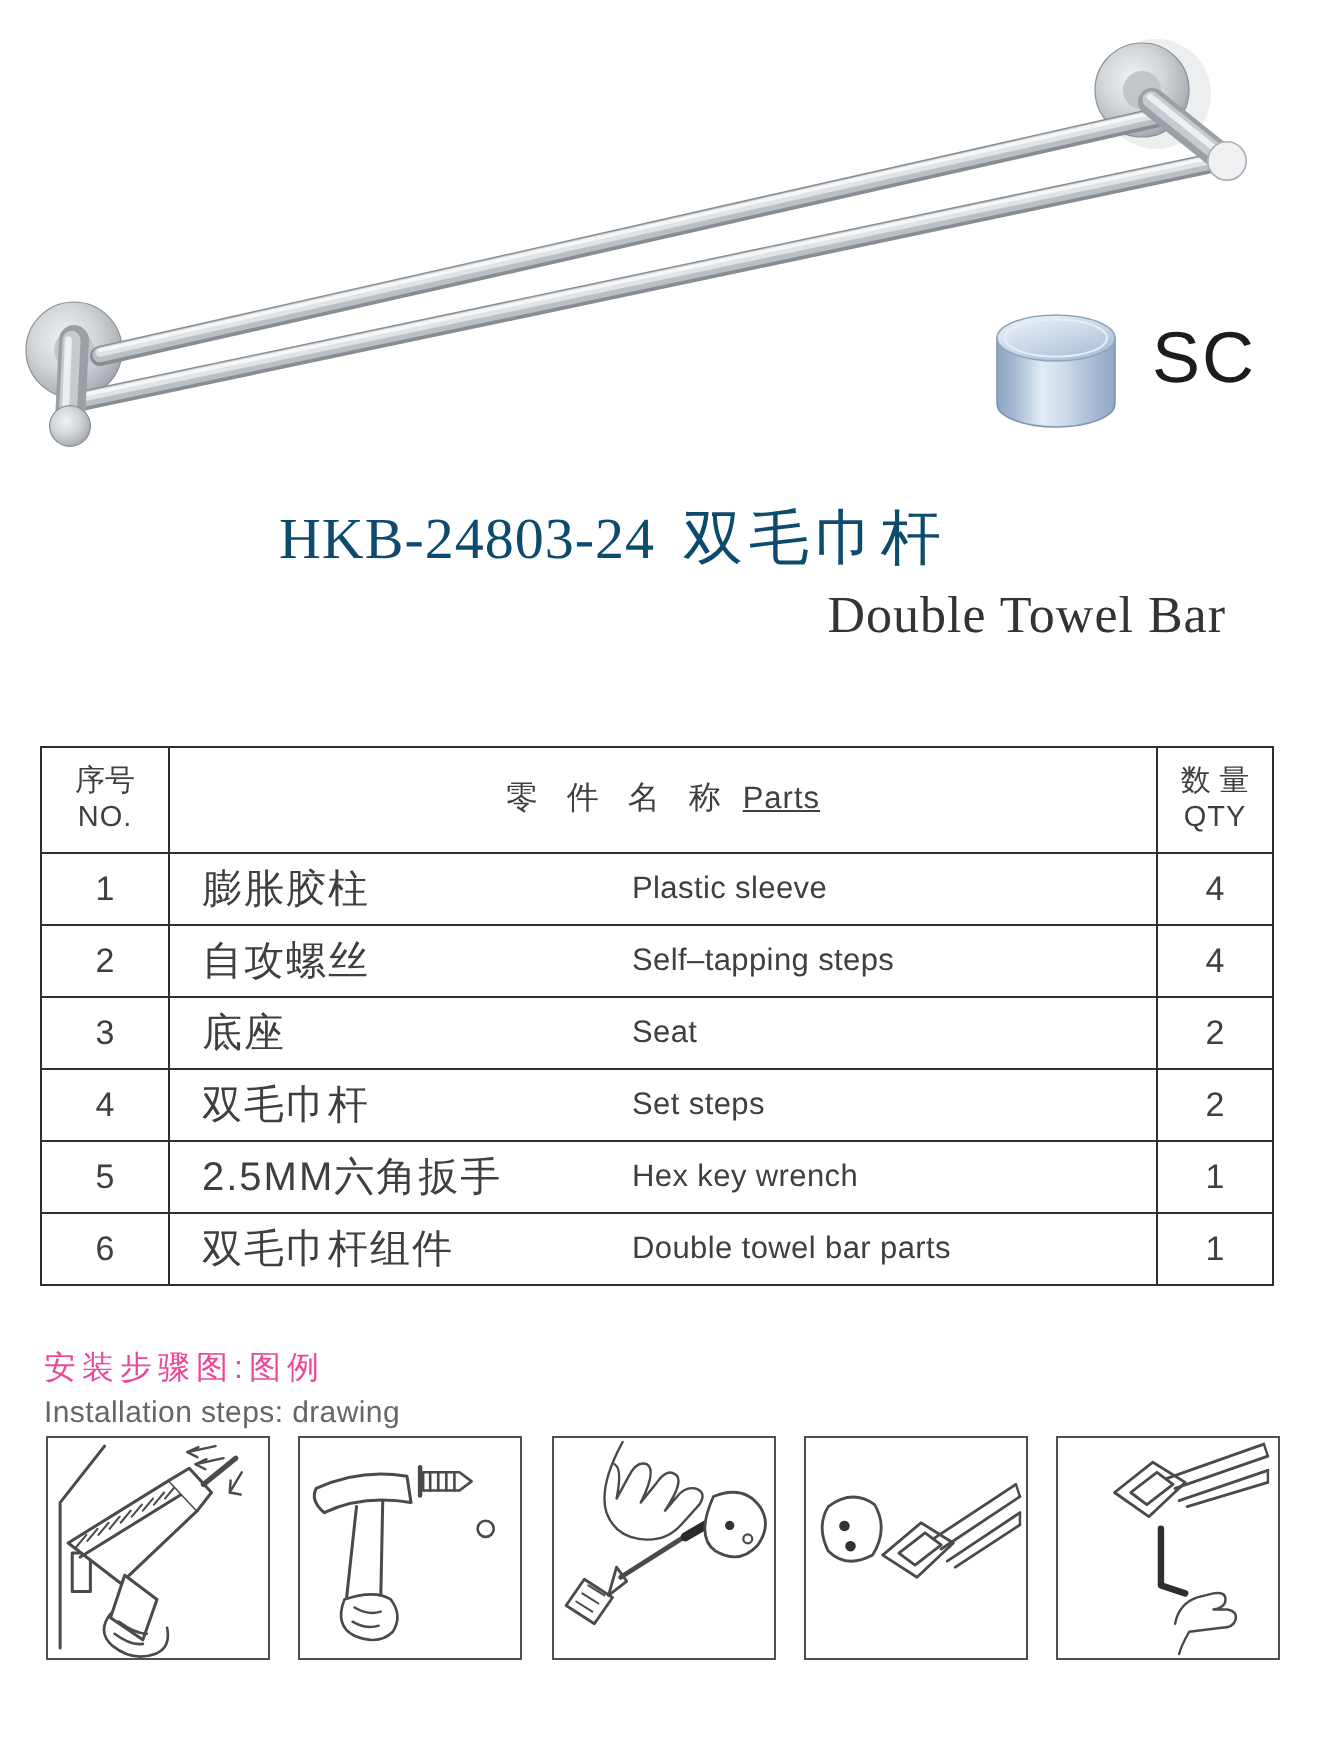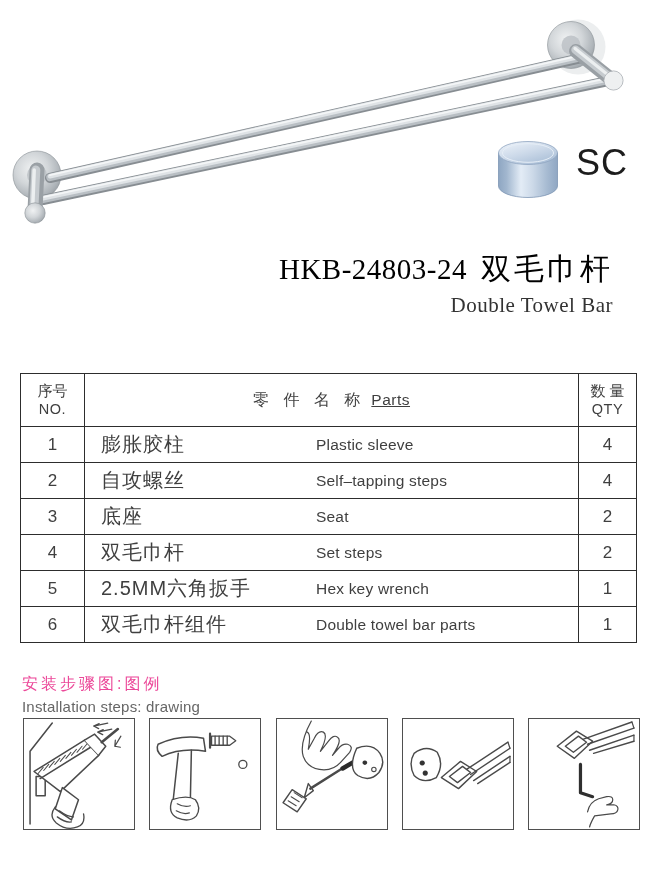--- a/index.html
+++ b/index.html
@@ -3,32 +3,32 @@
 <meta charset="utf-8">
 <style>
   html,body { margin:0; padding:0; background:#ffffff; }
   .page {
     position:relative; width:660px; height:873px; background:#ffffff;
     font-family:"Liberation Sans", sans-serif; overflow:hidden;
   }
   
   .photo-svg { position:absolute; left:0; top:10px; width:660px; height:230px; }
   
-  .finish-sample { position:absolute; left:494px; top:136px; width:160px; height:70px; }
+  .finish-sample { position:absolute; left:494px; top:152px; width:160px; height:70px; }
   .finish-cyl { position:absolute; left:0; top:0; width:68px; height:66px; }
   .finish-code {
     position:absolute; left:82px; top:6px;
     font-size:36px; color:#1c1c1c; letter-spacing:1px;
     font-family:"Liberation Sans", sans-serif;
   }
   
   .title-block { position:absolute; top:249px; left:0; width:613px; text-align:right; }
-  .title-line { font-family:"Liberation Serif", serif; font-size:29px; color:#000000; letter-spacing:0.5px; white-space:nowrap; }
+  .title-line { font-family:"Liberation Serif", serif; font-size:29px; color:#0c4a6e; letter-spacing:0.5px; white-space:nowrap;text-align:center; }
   .title-line .cn { font-size:30px; margin-left:14px; letter-spacing:3px; }
-  .subtitle { font-family:"Liberation Serif", serif; font-size:21px; color:#333; margin-top:3px; letter-spacing:0.5px; }
+  .subtitle { font-family:"Liberation Serif", serif; font-size:26px; color:#333; margin-top:3px; letter-spacing:0.5px; }
   
   table.parts {
     position:absolute; left:20px; top:373px; width:616px;
     border-collapse:collapse; table-layout:fixed;
   }
   table.parts th, table.parts td {
     border:1.6px solid #2d2d2d; padding:0; color:#3f3f3f;
     font-weight:normal; vertical-align:middle;
   }
   col.c-no  { width:64px; }

